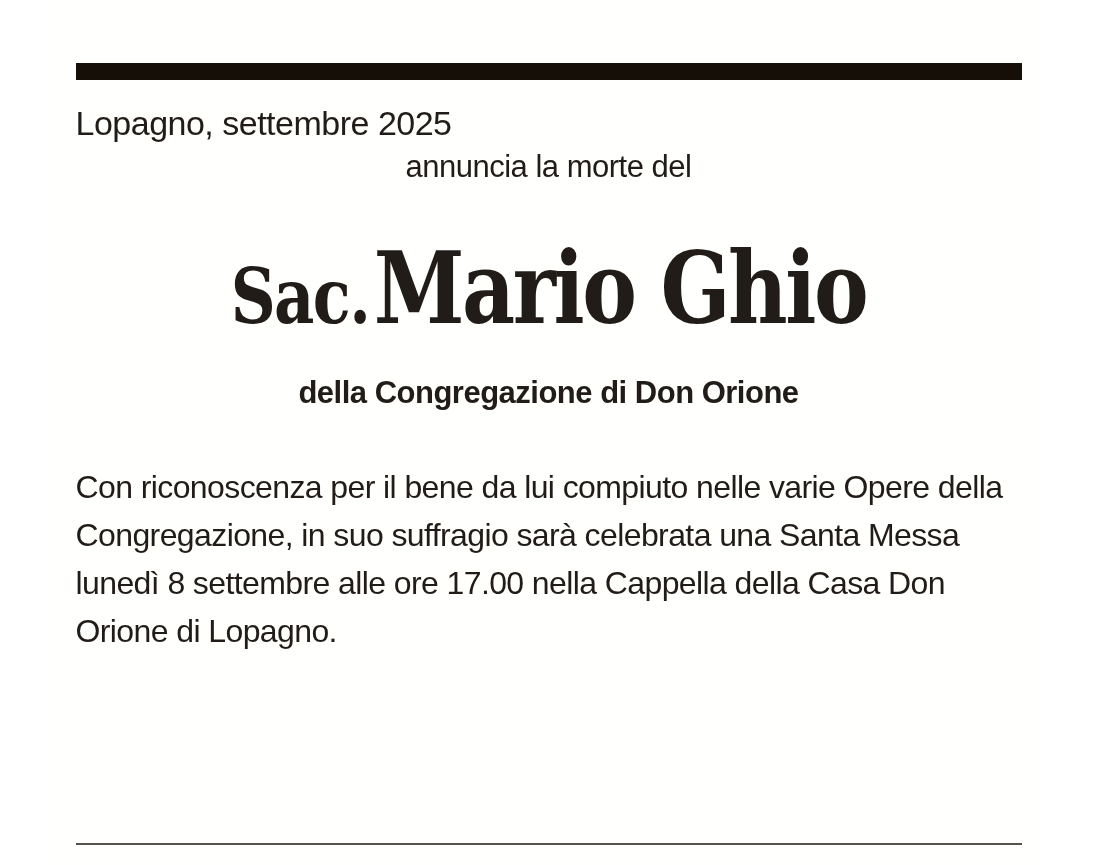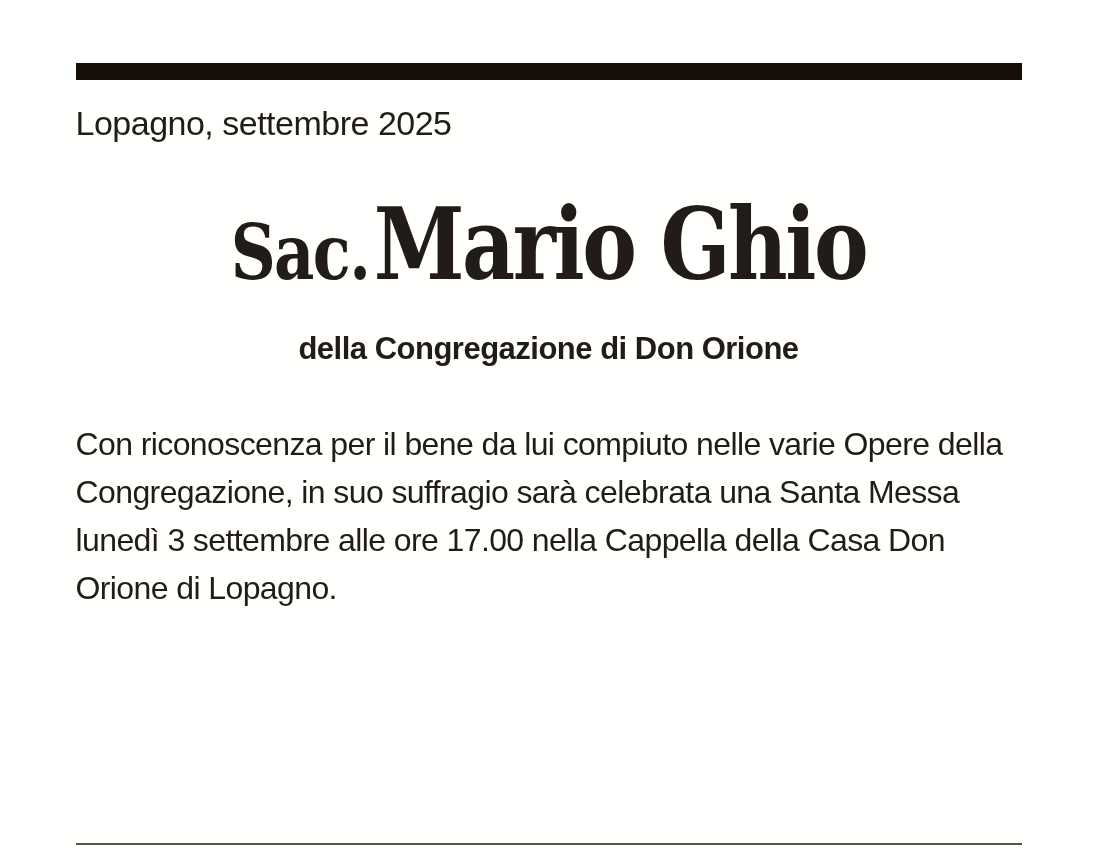--- a/index.html
+++ b/index.html
@@ -100,27 +100,28 @@
 <body>
 
 <div class="page">
   <div class="inner">
 
     <div class="top-bar"></div>
 
     <div class="dateline">Lopagno, settembre 2025</div>
 
 
+    <div class="announce-line">annuncia la morte del</div>
 
     <div class="name-line">
       <span class="name-scale"><span class="deceased-title">Sac.</span><span> </span><span class="deceased-name">Mario Ghio</span></span>
     </div>
 
     <div class="affiliation">della Congregazione di Don Orione</div>
 
     <div class="body-block">
-      <p>Con riconoscenza per il bene da lui compiuto nelle varie Opere della Congregazione, in suo suffragio sarà celebrata una Santa Messa lunedì 3 settembre alle ore 17.00 nella Cappella della Casa Don Orione di Lopagno.</p>
+      <p>Con riconoscenza per il bene da lui compiuto nelle varie Opere della Congregazione, in suo suffragio sarà celebrata una Santa Messa lunedì 8 settembre alle ore 17.00 nella Cappella della Casa Don Orione di Lopagno.</p>
     </div>
 
   </div>
 
   <div class="bottom-rule"></div>
 </div>
 
 </body></html>

